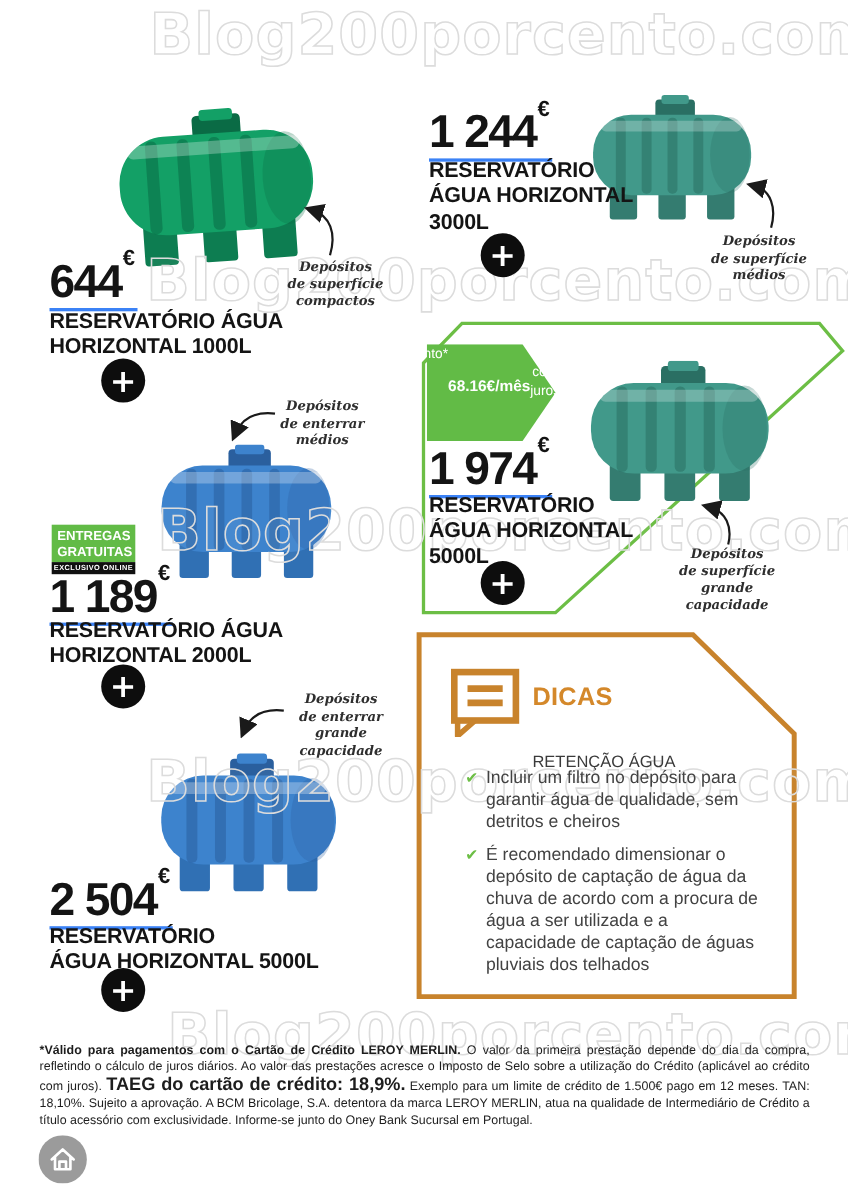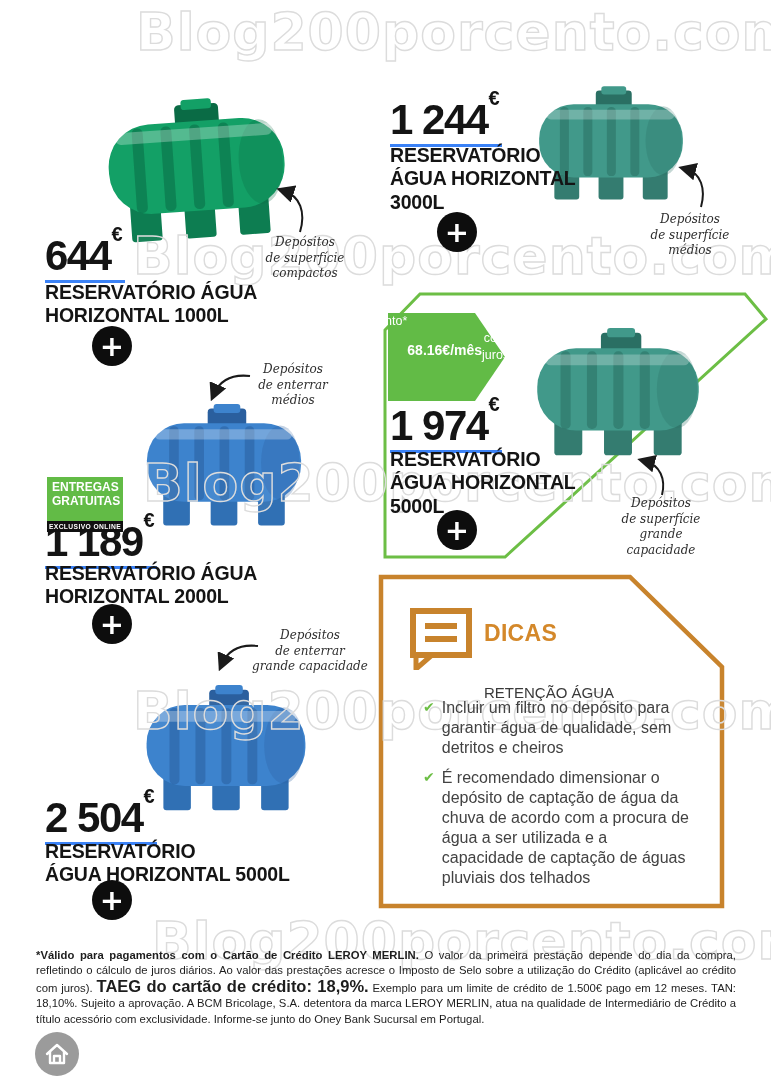--- a/index.html
+++ b/index.html
@@ -14,28 +14,28 @@
          padding:0 3px 2px 0;font-weight:700;font-size:42px;letter-spacing:-1.5px;
          line-height:1.05;z-index:6;}
   .price sup{font-size:20px;letter-spacing:0;position:relative;top:-14px;left:1px;}
   .title{position:absolute;font-weight:700;font-size:19.5px;line-height:1.2;
          letter-spacing:-.2px;z-index:6;}
   .plus{position:absolute;width:40px;height:40px;border-radius:50%;background:#0d0d0d;
         display:flex;align-items:center;justify-content:center;color:#fff;
         font-family:"DejaVu Sans",sans-serif;font-size:29px;font-weight:700;
         line-height:1;cursor:pointer;z-index:7;}
   .note{position:absolute;font-family:"DejaVu Serif",serif;font-style:italic;
-        font-weight:400;font-size:12px;line-height:1.3;color:#2e2e2e;
+        font-weight:700;font-size:12px;line-height:1.3;color:#2e2e2e;
         text-align:center;z-index:6;}
   .tanksvg,.arrow,.shape{position:absolute;z-index:4;}
   .arrow{z-index:6;overflow:visible;}
   
   .dbadge{position:absolute;left:47px;top:477px;width:76px;z-index:7;}
   .dbadge .g{background:#62bb46;color:#fff;font-weight:700;font-size:12px;
-             line-height:1.2;text-align:right;padding:3px 5px 12px 5px;}
+             line-height:1.2;text-align:right;padding:3px 5px 2px 5px;}
   .dbadge .b{background:#101010;color:#fff;font-weight:700;font-size:6.7px;
              letter-spacing:.4px;text-align:center;padding:2px 0 2px 0;}
   
   .finwrap{position:absolute;left:388px;top:313px;width:118px;height:88px;z-index:7;}
   .finwrap svg{position:absolute;left:0;top:0;}
   .fintxt{position:absolute;left:0;top:0;width:96px;height:88px;display:flex;
           flex-direction:row;justify-content:center;text-align:center;
           color:#fff;font-size:12.5px;line-height:1.35;}
   .fintxt .bold{font-weight:700;font-size:14px;margin-top:28px;}
   

